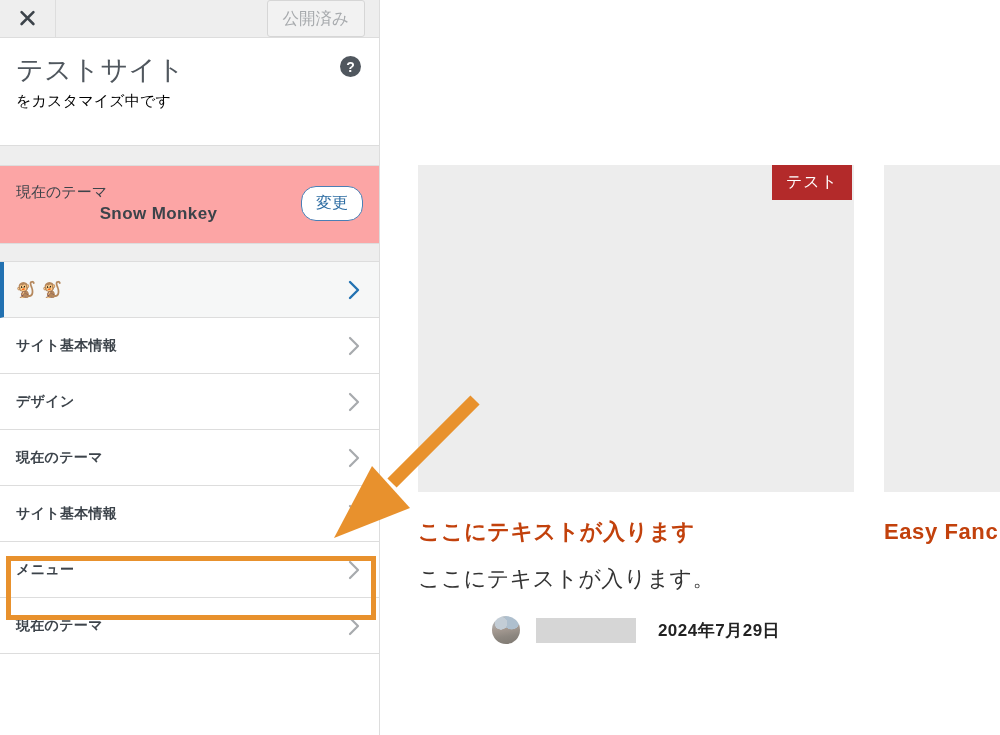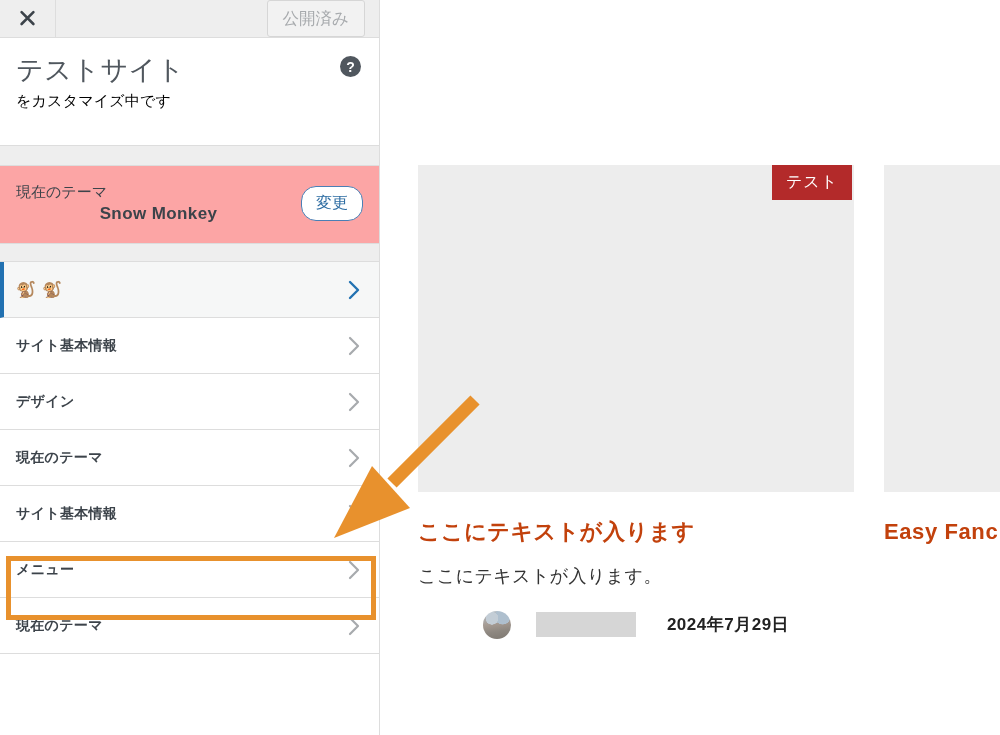--- a/index.html
+++ b/index.html
@@ -271,31 +271,31 @@
     margin-top: 26px;
     font-size: 22px;
     font-weight: bold;
     color: #c2410c;
     letter-spacing: 0.6px;
     line-height: 1.3;
     white-space: nowrap;
   }
   .card-excerpt {
     margin-top: 17px;
-    font-size: 18px;
+    font-size: 22px;
     color: #333333;
     letter-spacing: 0.4px;
     line-height: 1.4;
   }
   .meta {
     margin-top: 22px;
     display: flex;
     align-items: center;
     justify-content: center;
-    gap: 13px;
+    gap: 4px;
   }
   .card.second .meta { margin-top: 26px; justify-content: center; }
   .avatar {
     width: 28px; height: 28px;
     border-radius: 50%;
     flex: none;
     background:
       radial-gradient(circle at 32% 26%, #c3cdd6 0 22%, transparent 23%),
       radial-gradient(circle at 70% 20%, #aebfce 0 26%, transparent 27%),
       linear-gradient(170deg, #b9c6d1 0%, #a59a92 45%, #8d8780 70%, #7e7871 100%);

